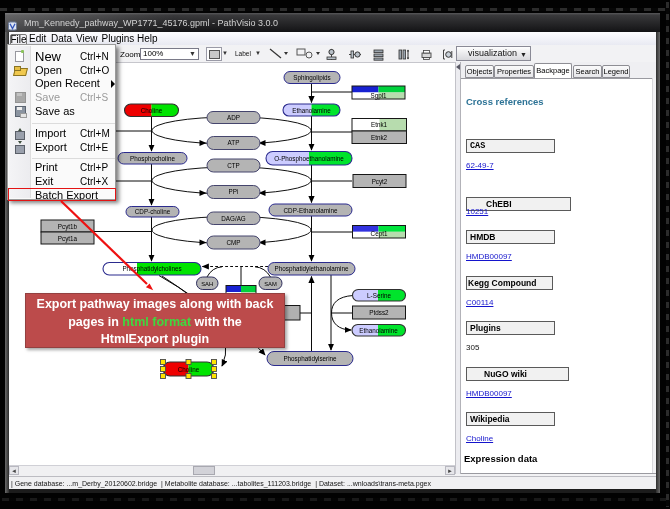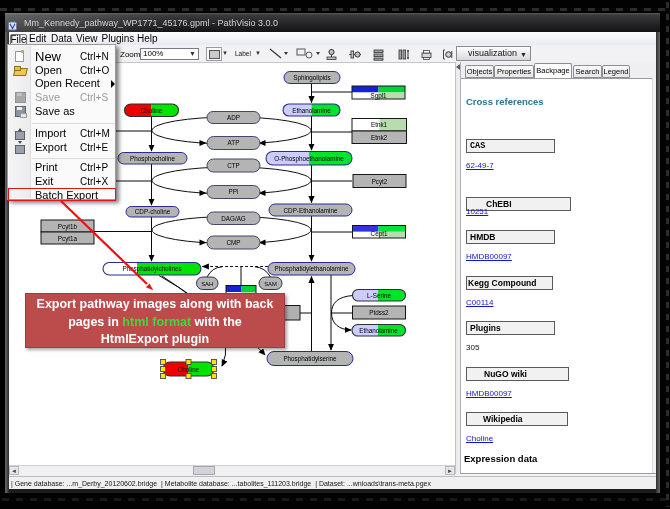--- a/index.html
+++ b/index.html
@@ -290,21 +290,21 @@
     <div class="abs" style="left:5px;top:122.5px;width:84px;height:12px;background:#f1f1f1;border:1px solid #5a5a5a;font-size:8.5px;font-weight:bold;line-height:12px;padding-left:19px;margin-top:12px;">ChEBI</div>
     <div class="abs" style="left:5px;top:144.5px;font-size:8px;color:#1414cc;text-decoration:underline;">10251</div>
     <div class="abs" style="left:5px;top:168.0px;width:84px;height:12px;background:#f1f1f1;border:1px solid #5a5a5a;font-size:8.5px;font-weight:bold;line-height:12px;padding-left:3px;">HMDB</div>
     <div class="abs" style="left:5px;top:190.0px;font-size:8px;color:#1414cc;text-decoration:underline;">HMDB00097</div>
     <div class="abs" style="left:5px;top:213.5px;width:84px;height:12px;background:#f1f1f1;border:1px solid #5a5a5a;font-size:8.5px;font-weight:bold;line-height:12px;padding-left:1px;">Kegg Compound</div>
     <div class="abs" style="left:5px;top:235.5px;font-size:8px;color:#1414cc;text-decoration:underline;">C00114</div>
     <div class="abs" style="left:5px;top:259.0px;width:84px;height:12px;background:#f1f1f1;border:1px solid #5a5a5a;font-size:8.5px;font-weight:bold;line-height:12px;padding-left:3px;">Plugins</div>
     <div class="abs" style="left:5px;top:281.0px;font-size:8px;color:#111;">305</div>
     <div class="abs" style="left:5px;top:304.5px;width:84px;height:12px;background:#f1f1f1;border:1px solid #5a5a5a;font-size:8.5px;font-weight:bold;line-height:12px;padding-left:17px;">NuGO wiki</div>
     <div class="abs" style="left:5px;top:326.5px;font-size:8px;color:#1414cc;text-decoration:underline;">HMDB00097</div>
-    <div class="abs" style="left:5px;top:350.0px;width:84px;height:12px;background:#f1f1f1;border:1px solid #5a5a5a;font-size:8.5px;font-weight:bold;line-height:12px;padding-left:16px;">Wikipedia</div>
+    <div class="abs" style="left:5px;top:350.0px;width:84px;height:12px;background:#f1f1f1;border:1px solid #5a5a5a;font-size:8.5px;font-weight:bold;line-height:12px;padding-left:3px;">Wikipedia</div>
     <div class="abs" style="left:5px;top:372.0px;font-size:8px;color:#1414cc;text-decoration:underline;">Choline</div>
     <div class="abs" style="left:3px;top:391px;font-size:9.5px;font-weight:bold;color:#000;">Expression data</div>
     <div class="abs" style="left:191px;top:16px;width:4px;height:396px;background:#f2f2f4;border-left:1px solid #d8d8dc;"></div>
     <div class="abs" style="left:0;top:411px;width:195px;height:1px;background:#9a9aa0;"></div>
   </div>
 
 <div class="abs" style="left:9px;top:476px;width:647px;height:13px;background:#f0f0f2;border-top:1px solid #bcbcc2;
    font-size:7px;color:#141414;line-height:13px;white-space:nowrap;overflow:hidden;z-index:4;">&nbsp;| Gene database: ...m_Derby_20120602.bridge&nbsp; | Metabolite database: ...tabolites_111203.bridge&nbsp; | Dataset: ...wnloads\trans-meta.pgex</div>
 
 <div class="abs" style="left:5px;top:489px;width:655px;height:4px;background:#1c1c1c;z-index:4;"></div>

